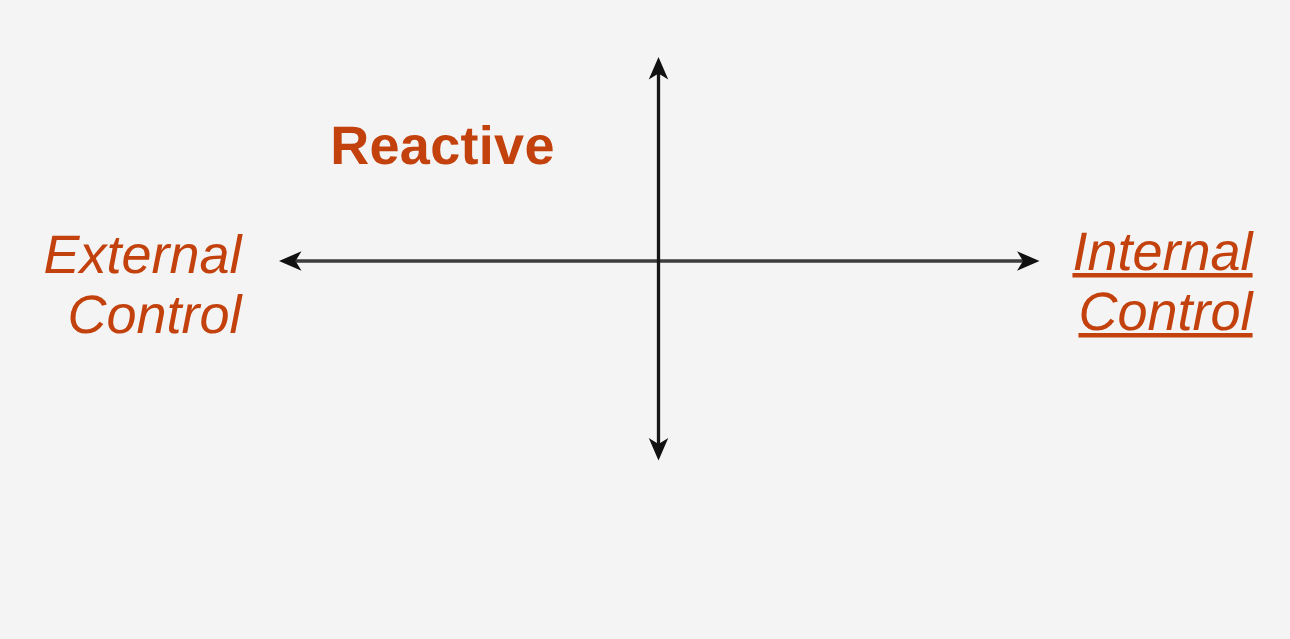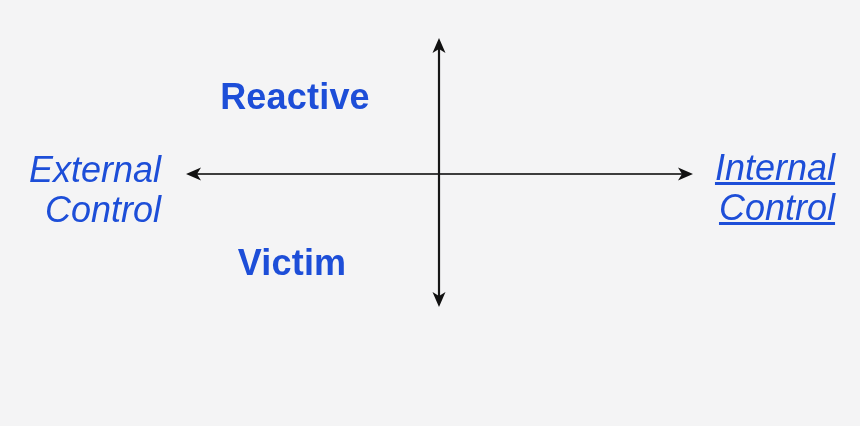--- a/index.html
+++ b/index.html
@@ -15,21 +15,21 @@
     overflow: hidden;
   }
   .axes-svg {
     position: absolute;
     left: 0; top: 0;
     width: 860px; height: 426px;
     display: block;
   }
   .label {
     position: absolute;
-    color: #1d4ed8;
+    color: #c2410c;
     font-size: 36px;
     line-height: 40px;
     white-space: pre-line;
     transform: translate(-50%, -50%);
   }
   .label.bold {
     font-weight: 700;
     letter-spacing: 0.2px;
   }
   .label.italic {
@@ -62,21 +62,20 @@
 
     <polygon points="186,174 201,167.5 197,174 201,180.5" fill="#111111"></polygon>
     <polygon points="693,174 678,167.5 682,174 678,180.5" fill="#111111"></polygon>
     <polygon points="439,38 432.5,53 439,49 445.5,53" fill="#111111"></polygon>
     <polygon points="439,307 432.5,292 439,296 445.5,292" fill="#111111"></polygon>
   </svg>
 
   <div class="label bold q-reactive">Reactive</div>
 
 
-  <div class="label bold q-victim">Victim</div>
 
 
   <div class="label italic ax-external">External
 Control</div>
 
   <div class="label italic ax-internal">Internal
 Control</div>
 
 
 </div>

